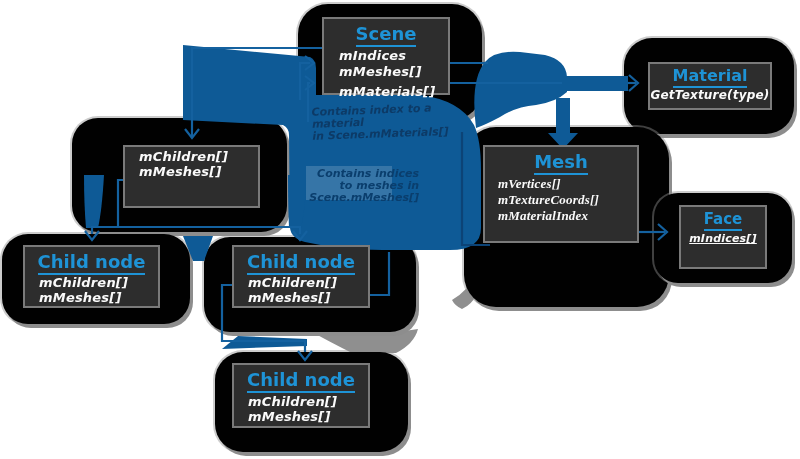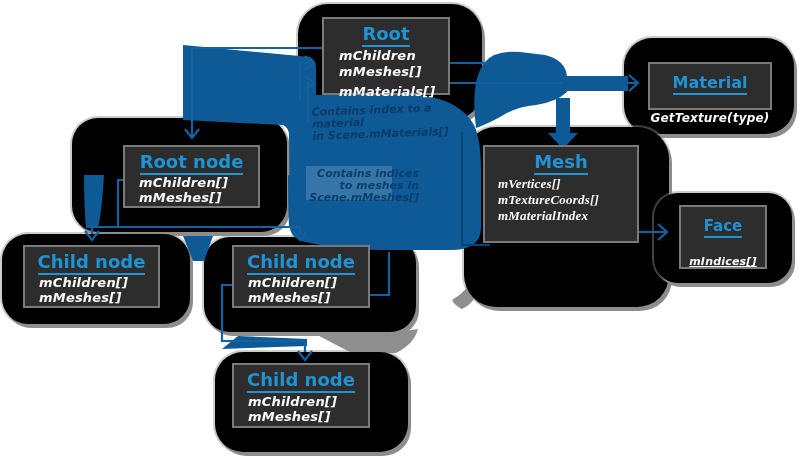--- a/index.html
+++ b/index.html
@@ -14,22 +14,22 @@
         box-shadow:3px 4px 0 0 #8d8d8d, 0 0 0 2px rgba(141,141,141,0.45);}
 
   .dbox{position:absolute;background:#2d2d2d;border:2px solid #7a7a7a;z-index:3;
         box-sizing:border-box;color:#fafafa;}
   .dbox .ttl{display:block;text-align:center;font-weight:bold;color:#1e93d6;
         font-size:18px;line-height:22px;margin-top:4px;}
   .dbox .ttl span{border-bottom:2px solid #1e93d6;padding-bottom:1px;}
   .dbox .flds{display:block;margin-top:3px;padding-left:15px;}
   .dbox .field{display:block;font-weight:bold;font-style:italic;font-size:13px;line-height:16px;
         letter-spacing:0.2px;}
-  .dbox.small .ttl{font-size:15px;line-height:18px;margin-top:10px;}
-  .dbox.small .flds{padding-left:0;text-align:center;margin-top:19px;}
+  .dbox.small .ttl{font-size:15px;line-height:18px;margin-top:3px;}
+  .dbox.small .flds{padding-left:0;text-align:center;margin-top:3px;}
   .dbox.small .field{font-size:12px;line-height:15px;}
   .nodebox .field{line-height:15px;}
   .gap{margin-top:4px;}
 
   .note{position:absolute;z-index:5;font-weight:bold;font-style:italic;
         font-size:11px;line-height:12px;color:#0d3a66;}
   .note span{display:block;}
   #note-mesh{color:#0a3e6d;}
   #note-mesh-bg{position:absolute;z-index:2;left:306px;top:166px;width:86px;height:34px;
         background:rgba(200,215,228,0.22);}
@@ -65,23 +65,23 @@
       <path d="M84,175 L104,175 Q102,210 98,228 L86,228 Q84,205 84,175 Z"></path>
       <path d="M288,175 L307,175 Q305,210 301,228 L289,228 Q288,205 288,175 Z"></path>
       <path d="M183,236 L213,236 L204,261 L193,261 Z"></path>
       <path d="M222,349 L238,336 L307,339 L307,346 Z"></path>
     </g>
   </svg>
 
   <div id="note-mesh-bg"></div>
 
   <div class="dbox" style="left:322px;top:17px;width:128px;height:78px;">
-    <span class="ttl"><span>Root</span></span>
+    <span class="ttl"><span>Scene</span></span>
     <span class="flds">
-      <span class="field">mChildren</span>
+      <span class="field">mIndices</span>
       <span class="field">mMeshes[]</span>
       <span class="field gap">mMaterials[]</span>
     </span>
   </div>
 
   <div class="dbox small" style="left:648px;top:62px;width:124px;height:48px;">
     <span class="ttl" style="font-size:16px;"><span>Material</span></span>
     <span class="flds">
       <span class="field">GetTexture(type)</span>
     </span>
@@ -97,21 +97,20 @@
   </div>
 
   <div class="dbox small" style="left:679px;top:205px;width:88px;height:64px;">
     <span class="ttl"><span>Face</span></span>
     <span class="flds">
       <span class="field" style="font-size:11px;text-decoration:underline;">mIndices[]</span>
     </span>
   </div>
 
   <div class="dbox nodebox" style="left:123px;top:145px;width:137px;height:63px;">
-    <span class="ttl"><span>Root node</span></span>
     <span class="flds" style="padding-left:14px;margin-top:2px;">
       <span class="field">mChildren[]</span>
       <span class="field">mMeshes[]</span>
     </span>
   </div>
 
   <div class="dbox nodebox" style="left:23px;top:245px;width:137px;height:63px;">
     <span class="ttl"><span>Child node</span></span>
     <span class="flds" style="padding-left:14px;margin-top:2px;">
       <span class="field">mChildren[]</span>

